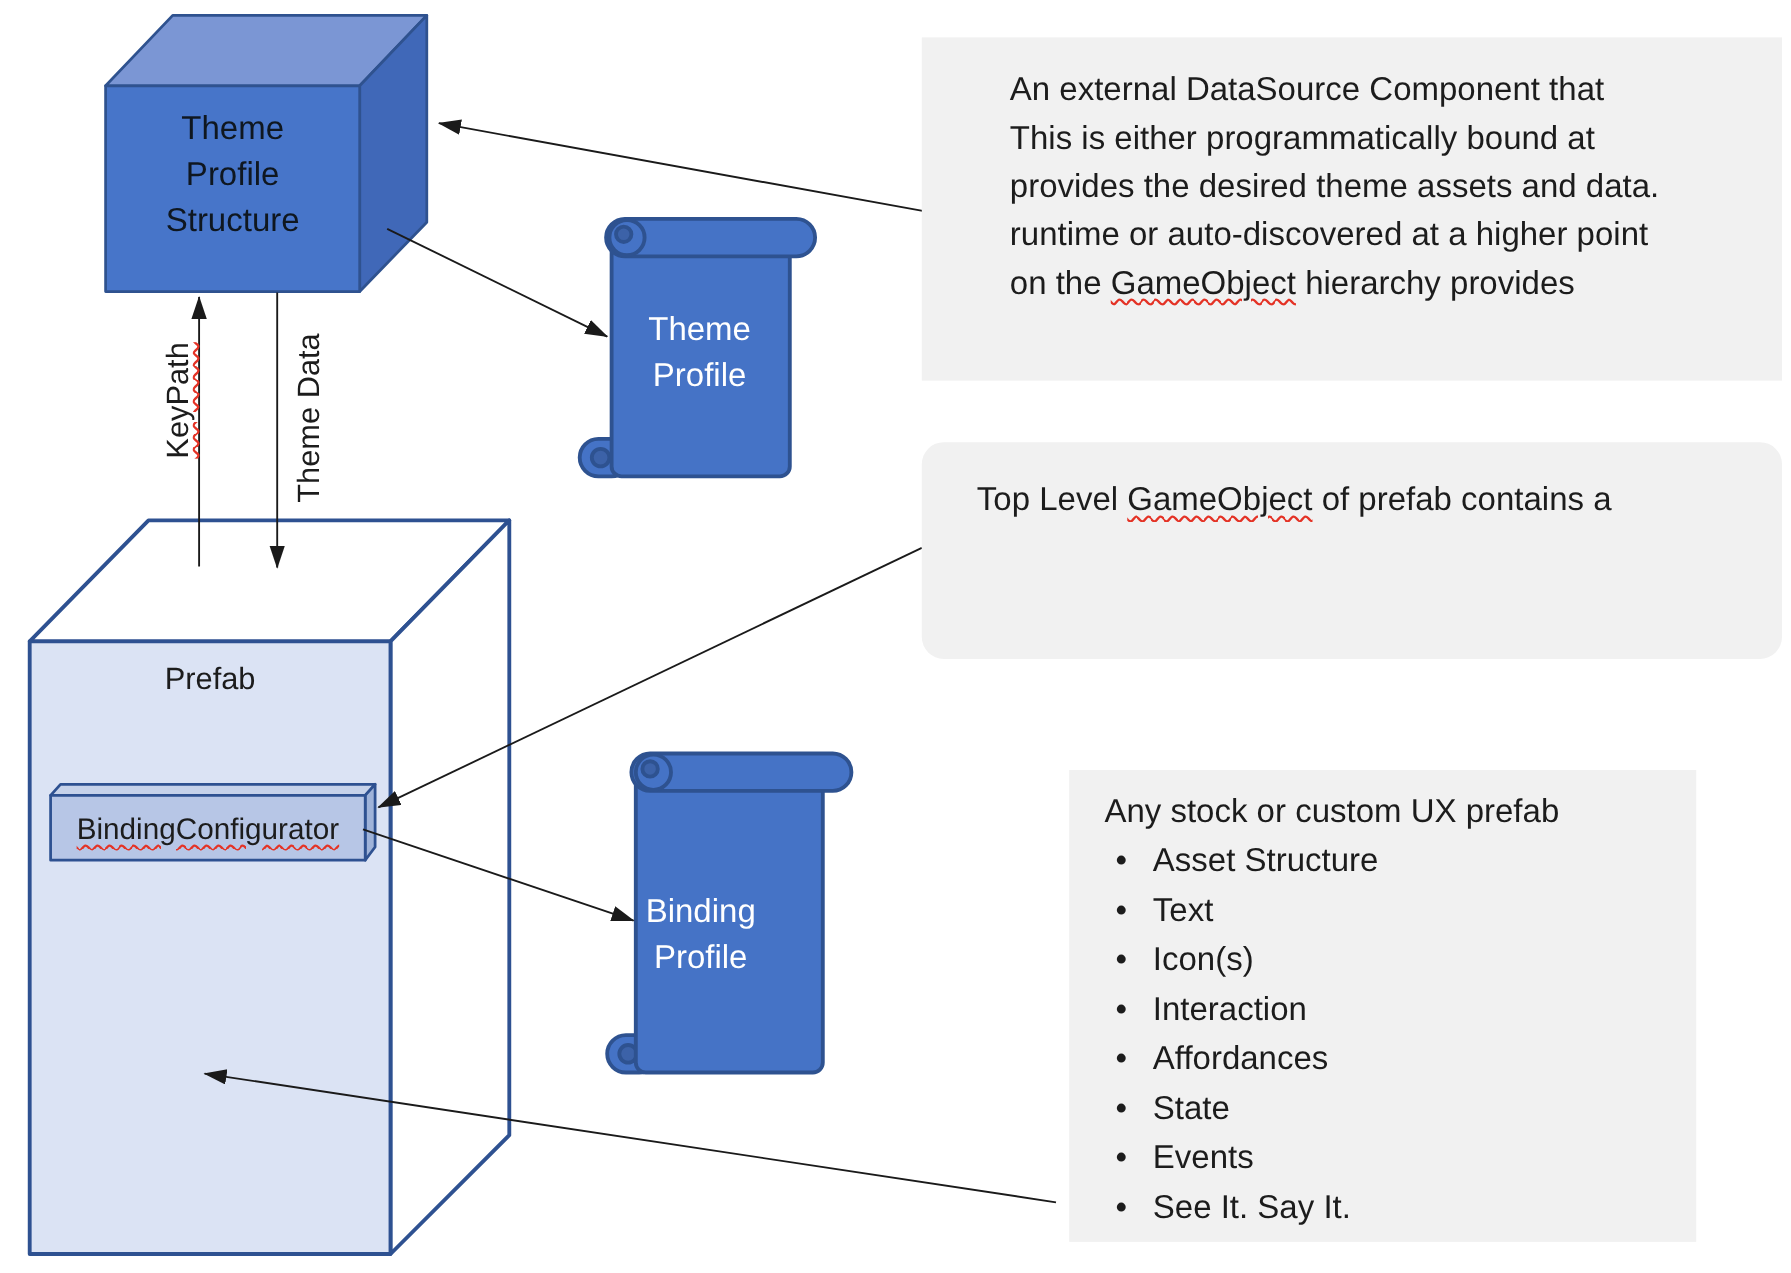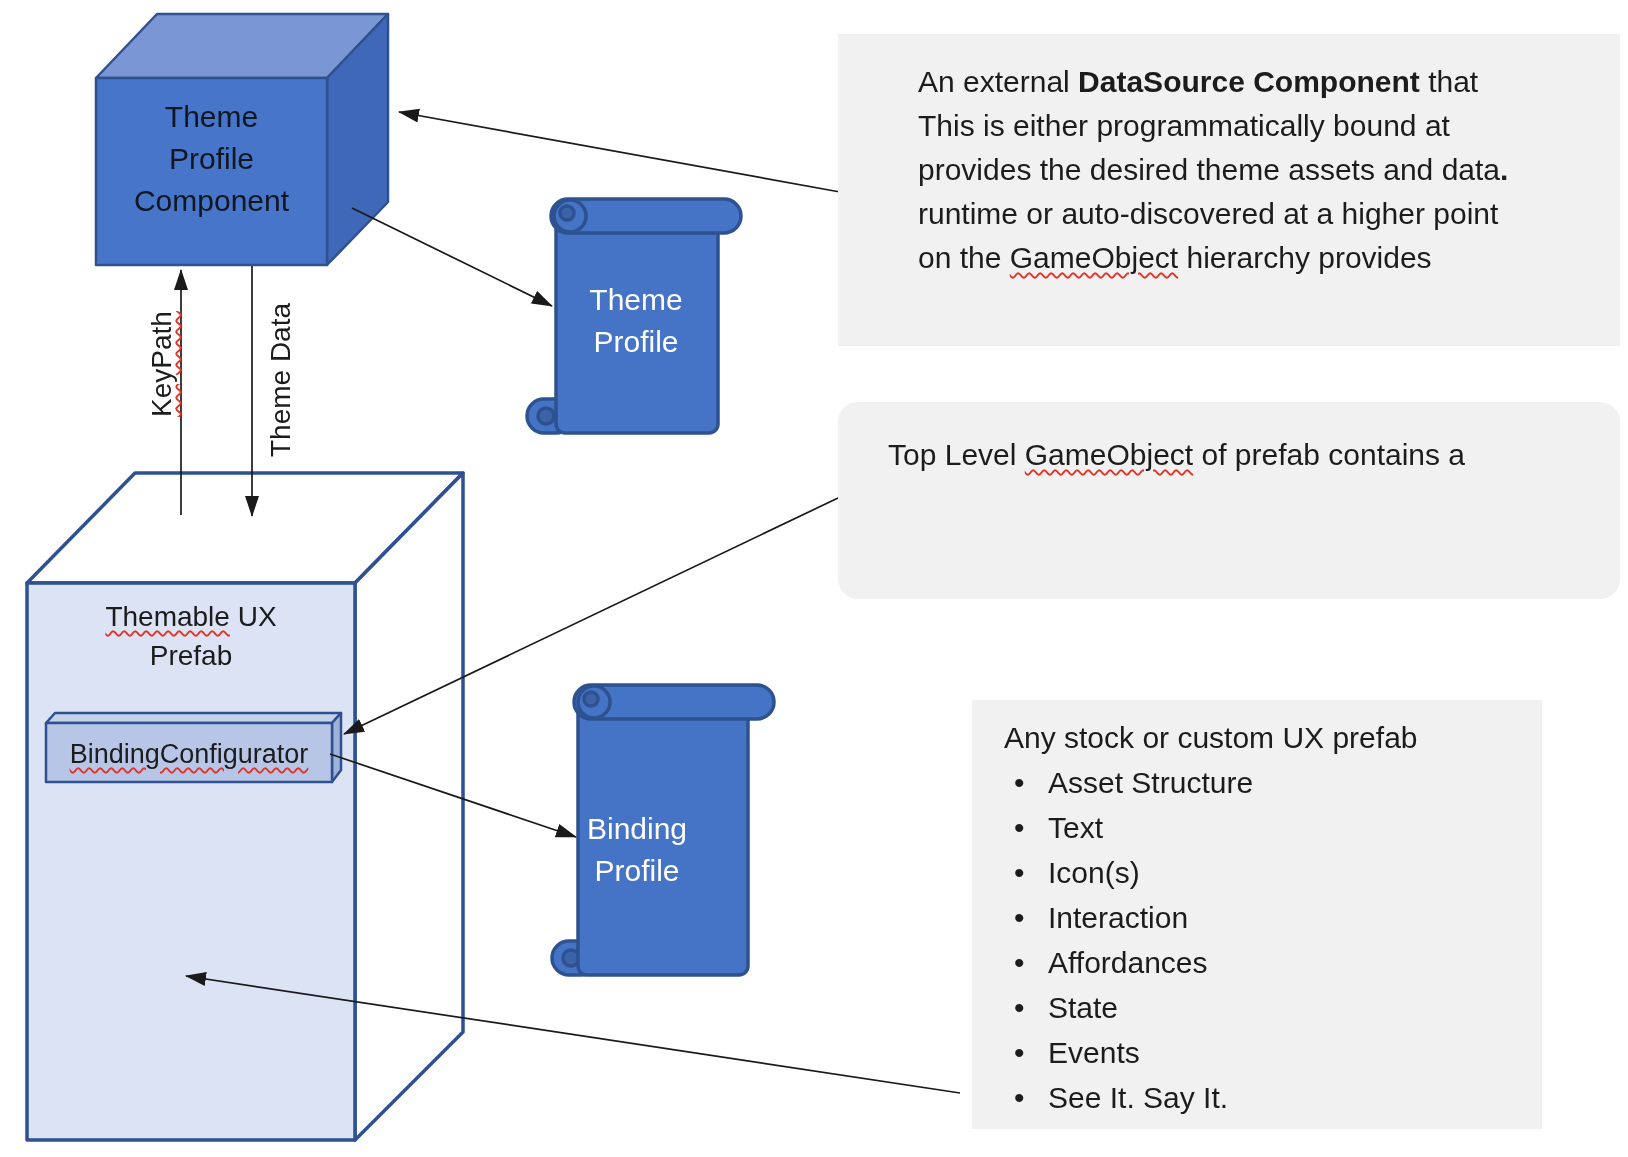--- a/index.html
+++ b/index.html
@@ -4,21 +4,21 @@
 <style>
   html,body{margin:0;padding:0;background:#ffffff;}
   body{font-family:"Liberation Sans",sans-serif;color:#1c1c1c;}
   #canvas{position:relative;width:1628px;height:1157px;background:#ffffff;overflow:hidden;}
   #shapes{position:absolute;left:0;top:0;width:1628px;height:1157px;}
   .abs{position:absolute;}
   .callout{background:#f1f1f1;box-sizing:border-box;font-size:30px;}
   #callout1{left:838px;top:34px;width:782px;height:312px;padding:26px 18px 0 80px;line-height:44px;}
   #callout2{left:838px;top:402px;width:782px;height:197px;padding:29px 18px 0 50px;line-height:48px;border-radius:20px;}
   #callout3{left:972px;top:700px;width:570px;height:429px;padding:15px 18px 0 32px;line-height:45px;}
-  .callout b{font-weight:700;}
+  .callout b{font-weight:400;}
   .sq{text-decoration-line:underline;text-decoration-style:wavy;text-decoration-color:#e43326;text-decoration-thickness:2px;text-underline-offset:4px;}
   ul.bullets{margin:0;padding:0;list-style:none;}
   ul.bullets li{display:flex;}
   ul.bullets .dot{width:44px;flex:0 0 44px;padding-left:10px;box-sizing:border-box;}
   .cube-label{left:96px;top:96px;width:231px;text-align:center;font-size:30px;line-height:42px;color:#0f1720;}
   .scroll-label{text-align:center;font-size:30px;line-height:42px;color:#ffffff;}
   #theme-profile-label{left:552px;top:279px;width:168px;}
   #binding-profile-label{left:552px;top:808px;width:170px;}
   .prefab-label{left:27px;top:597px;width:328px;text-align:center;font-size:28px;line-height:39px;}
   .bc-label{left:46px;top:739px;width:286px;text-align:center;font-size:27px;line-height:30px;}
@@ -81,38 +81,37 @@
       <line x1="252" y1="266" x2="252" y2="516" marker-end="url(#ah)"></line>
       <line x1="838" y1="498" x2="344" y2="734" marker-end="url(#ah)"></line>
       <line x1="330" y1="754" x2="576" y2="837" marker-end="url(#ah)"></line>
       <line x1="960" y1="1093" x2="186" y2="976" marker-end="url(#ah)"></line>
     </g>
   </svg>
 
   <div class="abs cube-label">
     <div>Theme</div>
     <div>Profile</div>
-    <div>Component</div>
+    <div>Structure</div>
   </div>
 
   <div class="abs vlabel" id="keypath-label"><span class="sq">KeyPath</span></div>
   <div class="abs vlabel" id="themedata-label"><span>Theme Data</span></div>
 
   <div class="abs scroll-label" id="theme-profile-label">
     <div>Theme</div>
     <div>Profile</div>
   </div>
 
   <div class="abs scroll-label" id="binding-profile-label">
     <div>Binding</div>
     <div>Profile</div>
   </div>
 
   <div class="abs prefab-label">
-    <div><span class="sq">Themable</span><span> UX</span></div>
     <div>Prefab</div>
   </div>
 
   <div class="abs bc-label"><span class="sq">BindingConfigurator</span></div>
 
   <div class="abs callout" id="callout1">
     <div><span>An external </span><b>DataSource Component</b><span> that</span></div>
     <div><span>This is either programmatically bound at</span></div>
     <div><span>provides the desired theme assets and data</span><b>.</b></div>
     <div><span>runtime or auto-discovered at a higher point</span></div>

